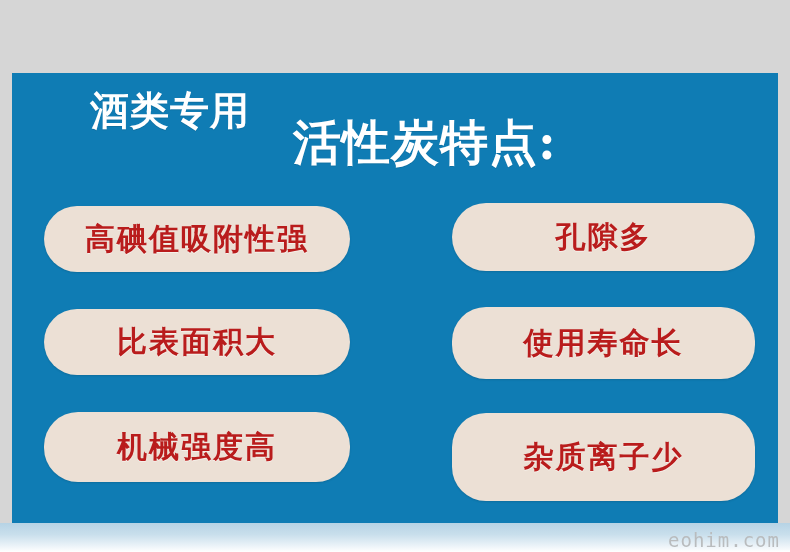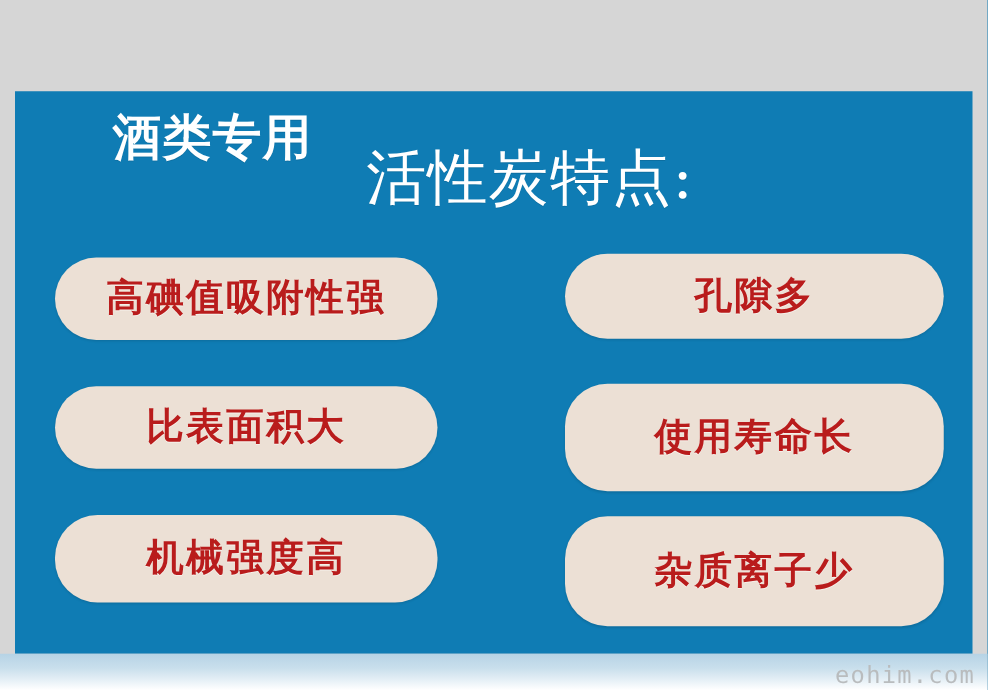--- a/index.html
+++ b/index.html
@@ -68,21 +68,21 @@
     letter-spacing: 1px;
     white-space: nowrap;
     text-shadow: 0 1px 0 rgba(0,0,0,0.10);
   }
   .heading-main {
     position: absolute;
     left: 293px;
     top: 118px;
     font-size: 48px;
     line-height: 1;
-    font-weight: normal;
+    font-weight: bold;
     color: #ffffff;
     letter-spacing: 1px;
     white-space: nowrap;
     text-shadow: 0 1px 0 rgba(0,0,0,0.10);
   }
 
   
   .pill {
     position: absolute;
     background: #ece0d5;
@@ -105,21 +105,21 @@
   
   .pill.col-left  { left: 44px;  width: 306px; }
   
   .pill.col-right { left: 452px; width: 303px; text-align: right; }
 
   .pill.row-1-left  { top: 206px; height: 66px; }
   .pill.row-2-left  { top: 309px; height: 66px; }
   .pill.row-3-left  { top: 412px; height: 70px; align-items: center; }
 
   .pill.row-1-right { top: 203px; height: 68px; }
-  .pill.row-2-right { top: 307px; height: 86px; font-family: Liberation Serif, serif; }
+  .pill.row-2-right { top: 307px; height: 72px; font-family: Liberation Serif, serif; }
   .pill.row-3-right { top: 413px; height: 88px; }
 </style>
 </head>
 <body>
 
 <div id="stage">
 
   <div class="panel"></div>
 
   <div class="heading-sub">酒类专用</div>

